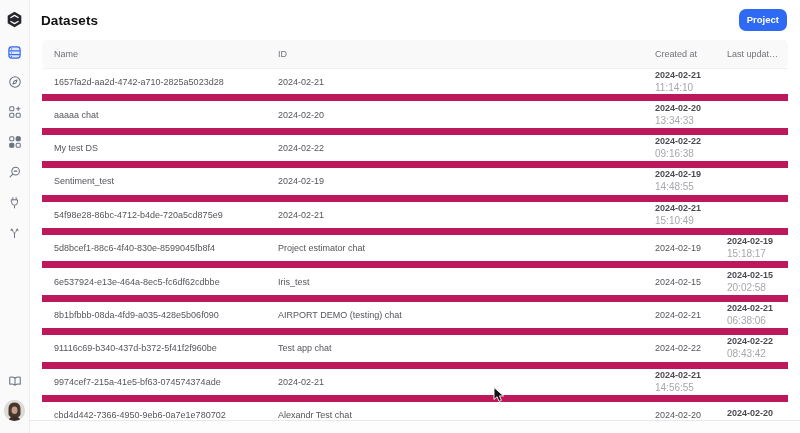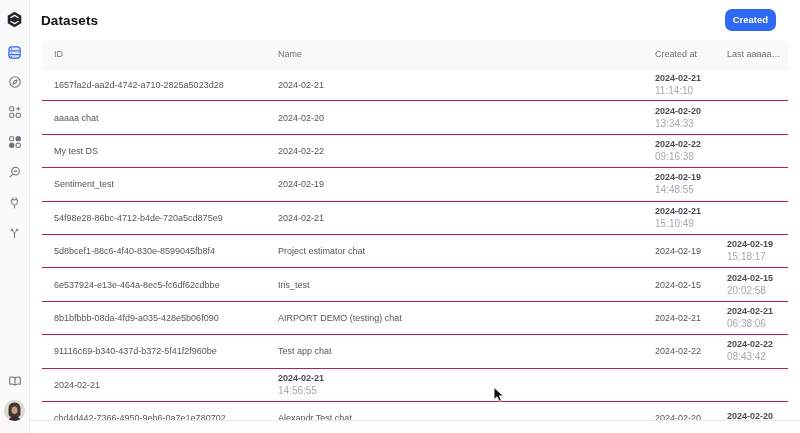--- a/index.html
+++ b/index.html
@@ -29,21 +29,21 @@
   }
   .avatar {
     width:21px; height:21px; border-radius:50%; overflow:hidden;
     background:#dcd6d0; cursor:pointer;
   }
 
   
   .main { flex:1; position:relative; padding:0 0 0 11px; }
   .page-header {
     height:40px; display:flex; align-items:center; justify-content:space-between;
-    padding-right:24px;
+    padding-right:13px;
   }
   .page-title { font-size:13.5px; font-weight:700; color:#111114; letter-spacing:.1px; }
   .btn-create {
     border:none; color:#fff; font-family:"Liberation Sans",sans-serif;
     font-size:9.5px; font-weight:600; padding:5px 8px; border-radius:7px;
     cursor:pointer; line-height:1.2;
   }
 
   
   .table { margin:0 12px 0 1px; }
@@ -51,21 +51,21 @@
     display:grid; grid-template-columns:224px 377px 72px 1fr;
     height:28px; align-items:center; background:#f9f9fa; border-radius:5px;
     color:#71717a; font-size:9px;
   }
   .thead .tcell { overflow:hidden; white-space:nowrap; text-overflow:ellipsis; }
   .tcell { padding-left:12px; }
   .tbody { }
   .trow {
     display:grid; grid-template-columns:224px 377px 72px 1fr;
     height:33.4px; align-items:center; background:#fff;
-    border-bottom:1px solid #be185d; font-size:9px; color:#55555c; cursor:pointer;
+    border-bottom:7px solid #be185d; font-size:9px; color:#55555c; cursor:pointer;
   }
   .trow:first-child { border-top:1px solid #f0f0f2; }
   .trow .tcell { white-space:nowrap; overflow:hidden; }
   .cell-updated { line-height:1; }
   .upd-date { font-weight:600; color:#4b4b52; font-size:9px; margin-bottom:3px; }
   .upd-time { color:#a6a6ad; font-size:10px; }
 
   .table-footer {
     position:absolute; left:0; right:0; bottom:0; height:13px;
     background:#fdfdfd; border-top:1px solid #e9e9eb;
@@ -183,29 +183,29 @@
           <ellipse cx="10.5" cy="10.2" rx="3" ry="3.8" fill="#c79d85"></ellipse>
           <path d="M4 21 c1-3.4 4-4.6 6.5-4.6 s5.5 1.2 6.5 4.6z" fill="#3a2e28"></path>
         </svg>
       </div>
     </div>
   </aside>
 
   <main class="main">
     <div class="page-header">
       <h1 class="page-title">Datasets</h1>
-      <button class="btn-create" style="background: rgb(46, 106, 244);">Created</button>
+      <button class="btn-create" style="background: rgb(46, 106, 244);">Project</button>
     </div>
 
     <div class="table">
       <div class="thead">
+        <div class="tcell">Name</div>
         <div class="tcell">ID</div>
-        <div class="tcell">Name</div>
         <div class="tcell">Created at</div>
-        <div class="tcell">Last aaaaa…</div>
+        <div class="tcell">Last updat…</div>
       </div>
       <div class="tbody">
           <div class="trow">
             <div class="tcell">1657fa2d-aa2d-4742-a710-2825a5023d28</div>
             <div class="tcell">2024-02-21</div>
             <div class="tcell cell-updated">
               <div class="upd-date">2024-02-21</div>
               <div class="upd-time">11:14:10</div>
             </div>
           </div>
@@ -271,20 +271,21 @@
           <div class="trow">
             <div class="tcell">91116c69-b340-437d-b372-5f41f2f960be</div>
             <div class="tcell">Test app chat</div>
             <div class="tcell">2024-02-22</div>
             <div class="tcell cell-updated">
               <div class="upd-date">2024-02-22</div>
               <div class="upd-time">08:43:42</div>
             </div>
           </div>
           <div class="trow">
+            <div class="tcell">9974cef7-215a-41e5-bf63-074574374ade</div>
             <div class="tcell">2024-02-21</div>
             <div class="tcell cell-updated">
               <div class="upd-date">2024-02-21</div>
               <div class="upd-time">14:56:55</div>
             </div>
           </div>
           <div class="trow">
             <div class="tcell">cbd4d442-7366-4950-9eb6-0a7e1e780702</div>
             <div class="tcell">Alexandr Test chat</div>
             <div class="tcell">2024-02-20</div>

